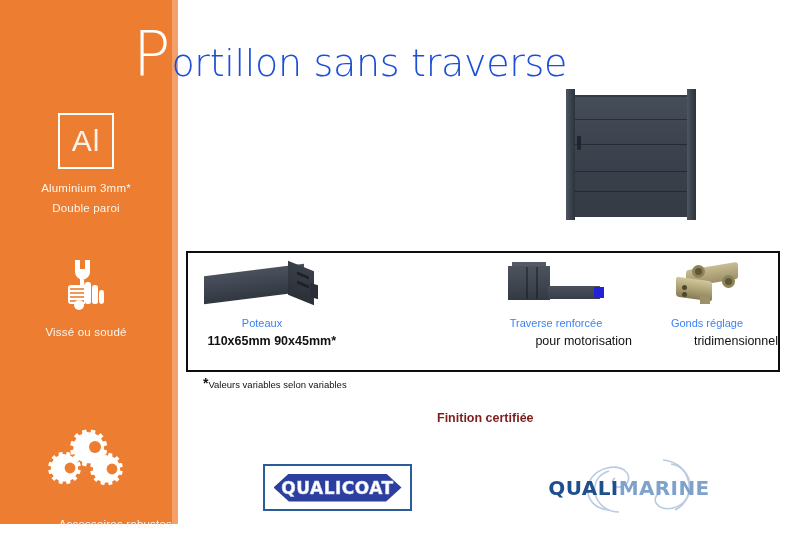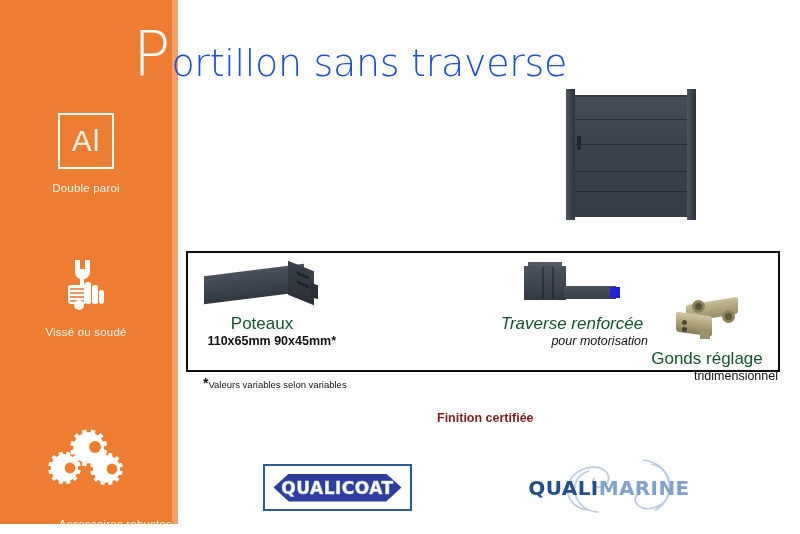--- a/index.html
+++ b/index.html
@@ -160,22 +160,22 @@
     text-align: center;
   }
   .comp-art {
     height: 62px;
     position: relative;
     display: flex;
     align-items: center;
     justify-content: center;
   }
   .comp-title {
-    font-size: 17px;
-    color: #14532d;
+    font-size: 11px;
+    color: #3b82f6;
     line-height: 17px;
     white-space: nowrap;
   }
   .comp-sub {
     font-size: 12.5px;
     color: #111111;
     line-height: 18px;
     font-weight: bold;
     white-space: nowrap;
     text-align: right;
@@ -382,21 +382,21 @@
     font-family: "DejaVu Sans", sans-serif;
     font-size: 17px;
     font-weight: bold;
     letter-spacing: .5px;
     color: #ffffff;
     -webkit-text-stroke: .6px #cfd8ee;
   }
 
   #logo-qualimarine {
     position: absolute;
-    left: 525px;
+    left: 545px;
     top: 462px;
     width: 168px;
     height: 50px;
   }
   #logo-qualimarine .swirl {
     position: absolute;
     left: 30px;
     top: -4px;
     width: 120px;
     height: 56px;
@@ -423,20 +423,21 @@
 
   <div id="sidebar"></div>
   <div id="sidebar-edge"></div>
 
   <div class="side-feature" style="top:104px;">
     <div class="side-icon-wrap">
       <div class="al-box">
         <span>Al</span>
       </div>
     </div>
+    <div class="side-label">Aluminium 3mm*</div>
     <div class="side-label">Double paroi</div>
   </div>
 
   <div class="side-feature" style="top:248px;">
     <div class="side-icon-wrap">
       <svg width="62" height="62" viewBox="0 0 62 62">
 
         <path d="M20 6 h5 v9 h5 V6 h5 v12 a6 6 0 0 1 -15 0 Z" fill="#ffffff"></path>
         <path d="M25 19 l3 0 l2 15 l-5 1 Z" fill="#ffffff"></path>
 
@@ -506,36 +507,36 @@
           <div class="slot"></div>
           <div class="slot2"></div>
           <div class="tail"></div>
         </div>
       </div>
       <div class="comp-title">Poteaux</div>
       <div class="comp-sub">110x65mm 90x45mm*</div>
     </div>
 
 
-    <div class="component" style="left:308px; width:152px;font-style:italic;">
+    <div class="component" style="left:292px; width:152px;">
       <div class="comp-art">
         <div class="art-motor">
           <div class="block-top"></div>
           <div class="block"></div>
           <div class="rib" style="left:22px;"></div>
           <div class="rib" style="left:32px;"></div>
           <div class="arm"></div>
           <div class="led"></div>
         </div>
       </div>
       <div class="comp-title">Traverse renforcée</div>
       <div class="comp-sub plain">pour motorisation</div>
     </div>
 
-    <div class="component" style="left:448px; width:142px;margin-top:35px;">
+    <div class="component" style="left:448px; width:142px;">
       <div class="comp-art">
         <div class="art-hinge">
           <div class="plate"></div>
           <div class="eye1"></div>
           <div class="eye2"></div>
           <div class="barrel"></div>
           <div class="hole"></div>
           <div class="hole b"></div>
           <div class="stub"></div>
         </div>

